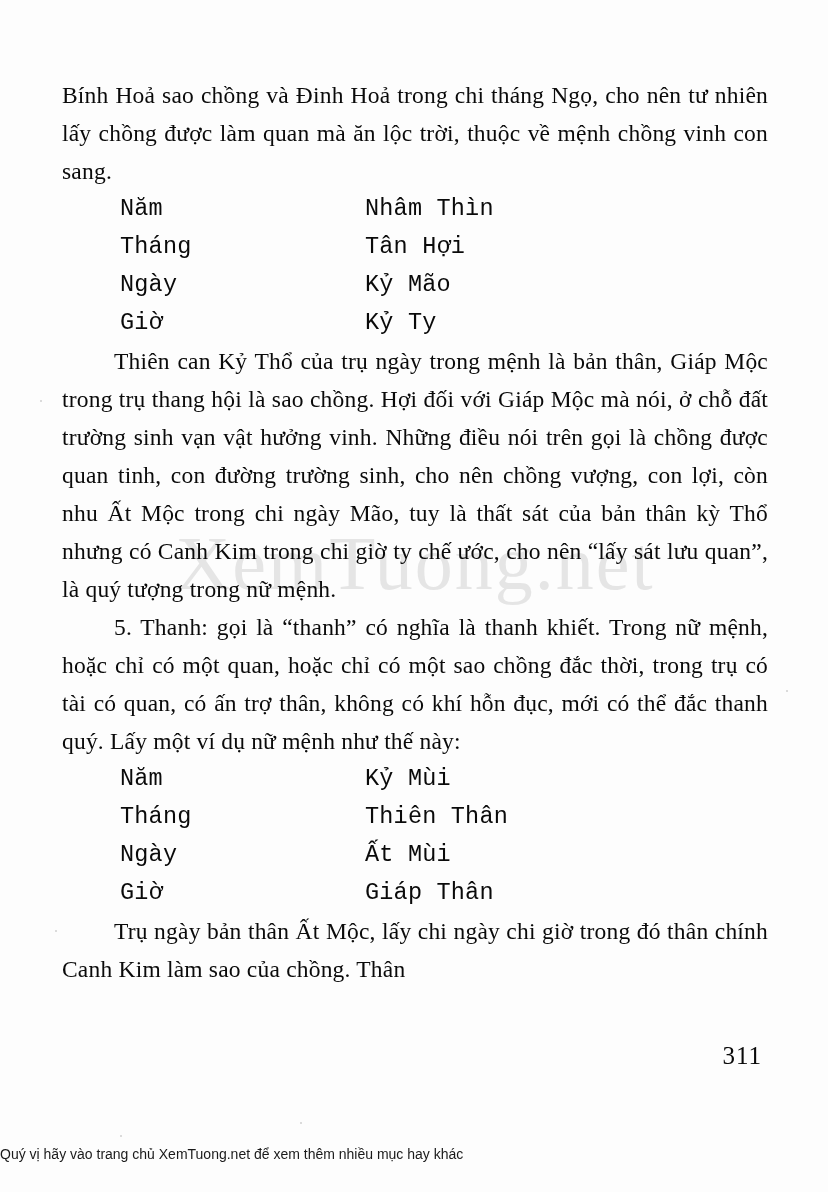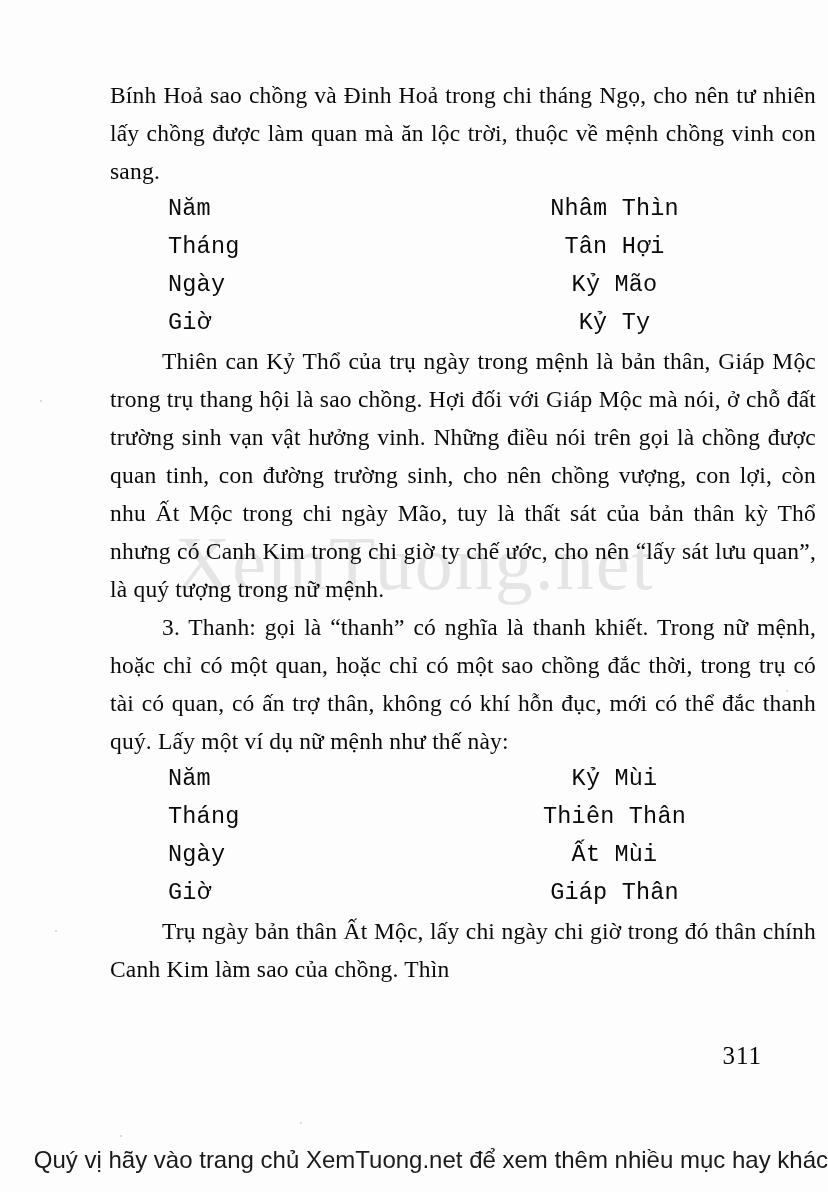--- a/index.html
+++ b/index.html
@@ -39,21 +39,20 @@
     color: rgba(120,120,120,0.18);
     white-space: nowrap;
     pointer-events: none;
     user-select: none;
   }
   .content {
     position: absolute;
     left: 62px;
     top: 76px;
     width: 706px;
-    margin-left: 48px;
   }
   p.body {
     margin: 0;
     font-size: 23.5px;
     line-height: 38px;
     text-align: justify;
     text-justify: inter-word;
     letter-spacing: 0.2px;
   }
   p.body.indent {
@@ -72,37 +71,36 @@
     vertical-align: top;
     letter-spacing: 0.2px;
     font-family: Liberation Mono, monospace;
   }
   .pillar-table td.col-label {
     width: 245px;
     padding-left: 58px;
   }
   .pillar-table td.col-value {
     padding-left: 0px;
-    text-align: center;
   }
   .page-number {
     position: absolute;
     right: 66px;
     top: 1042px;
     font-size: 25px;
     letter-spacing: 1px;
   }
   .footer-note {
     position: absolute;
     left: 0;
     right: 0;
     top: 1146px;
-    text-align: right;
+    text-align: left;
     font-family: "Liberation Sans", sans-serif;
-    font-size: 24px;
+    font-size: 14px;
     color: #1a1a1a;
   }
   .footer-note .brand {
     color: #1a1a1a;
   }
 </style>
 </head>
 <body>
 
 <div class="page">
@@ -136,21 +134,21 @@
         </tr>
         <tr>
           <td class="col-label">Giờ</td>
           <td class="col-value">Kỷ Ty</td>
         </tr>
       </tbody>
     </table>
 
     <p class="body indent">Thiên can Kỷ Thổ của trụ ngày trong mệnh là bản thân, Giáp Mộc trong trụ thang hội là sao chồng. Hợi đối với Giáp Mộc mà nói, ở chỗ đất trường sinh vạn vật hưởng vinh. Những điều nói trên gọi là chồng được quan tinh, con đường trường sinh, cho nên chồng vượng, con lợi, còn nhu Ất Mộc trong chi ngày Mão, tuy là thất sát của bản thân kỳ Thổ nhưng có Canh Kim trong chi giờ ty chế ước, cho nên “lấy sát lưu quan”, là quý tượng trong nữ mệnh.</p>
 
-    <p class="body indent">3. Thanh: gọi là “thanh” có nghĩa là thanh khiết. Trong nữ mệnh, hoặc chỉ có một quan, hoặc chỉ có một sao chồng đắc thời, trong trụ có tài có quan, có ấn trợ thân, không có khí hỗn đục, mới có thể đắc thanh quý. Lấy một ví dụ nữ mệnh như thế này:</p>
+    <p class="body indent">5. Thanh: gọi là “thanh” có nghĩa là thanh khiết. Trong nữ mệnh, hoặc chỉ có một quan, hoặc chỉ có một sao chồng đắc thời, trong trụ có tài có quan, có ấn trợ thân, không có khí hỗn đục, mới có thể đắc thanh quý. Lấy một ví dụ nữ mệnh như thế này:</p>
 
     <table class="pillar-table">
       <tbody>
         <tr>
           <td class="col-label">Năm</td>
           <td class="col-value">Kỷ Mùi</td>
         </tr>
         <tr>
           <td class="col-label">Tháng</td>
           <td class="col-value">Thiên Thân</td>
@@ -159,21 +157,21 @@
           <td class="col-label">Ngày</td>
           <td class="col-value">Ất Mùi</td>
         </tr>
         <tr>
           <td class="col-label">Giờ</td>
           <td class="col-value">Giáp Thân</td>
         </tr>
       </tbody>
     </table>
 
-    <p class="body indent">Trụ ngày bản thân Ất Mộc, lấy chi ngày chi giờ trong đó thân chính Canh Kim làm sao của chồng. Thìn</p>
+    <p class="body indent">Trụ ngày bản thân Ất Mộc, lấy chi ngày chi giờ trong đó thân chính Canh Kim làm sao của chồng. Thân</p>
 
   </div>
 
   <div class="page-number">311</div>
 
   <div class="footer-note">
     <span class="brand">Quý vị hãy vào trang chủ XemTuong.net để xem thêm nhiều mục hay khác</span>
   </div>
 
 </div>

